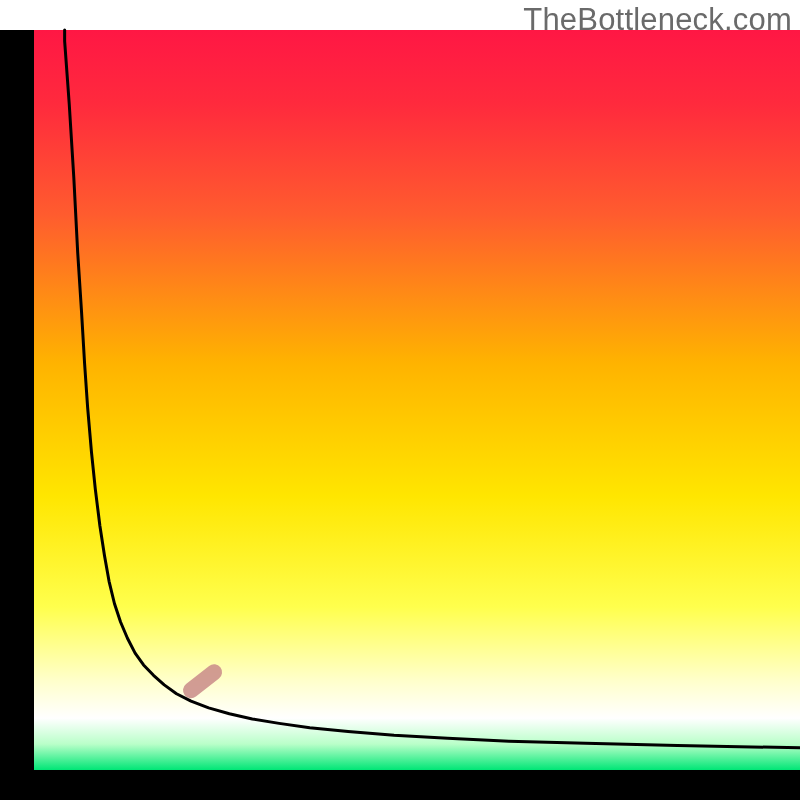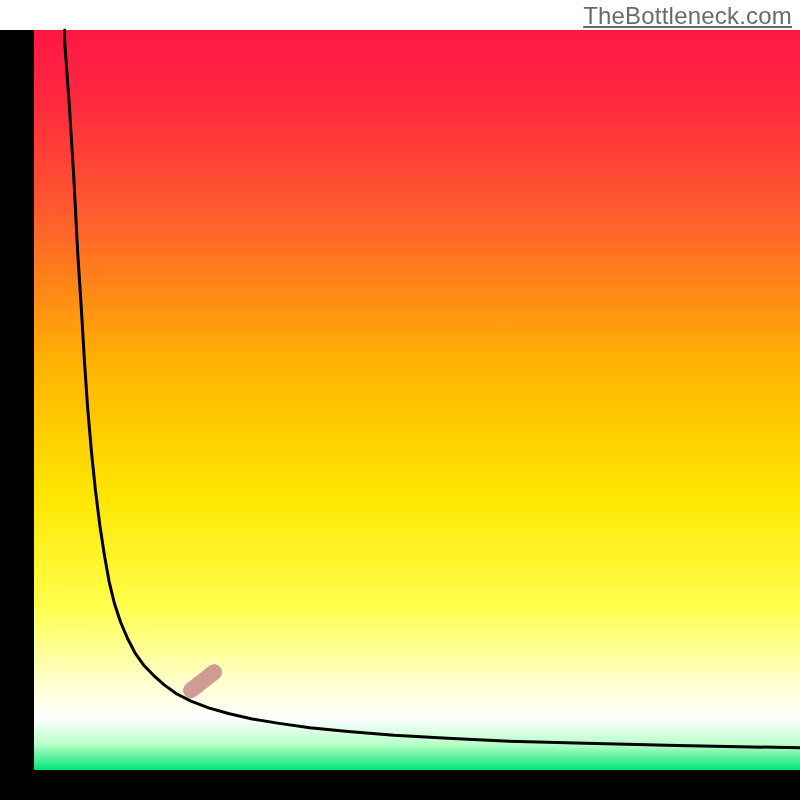--- a/index.html
+++ b/index.html
@@ -13,26 +13,25 @@
   }
   .chart-container {
     position: relative;
     width: 800px;
     height: 800px;
   }
   .watermark {
     position: absolute;
     top: 2px;
     right: 8px;
-    font-size: 24px;
+    font-size: 31px;
     color: #6a6a6a;
     font-weight: 400;
     letter-spacing: 0.2px;
     z-index: 10;
-    text-decoration: underline;
   }
   svg {
     display: block;
   }
 </style>
 </head>
 <body>
 
 <div class="chart-container">
   <div class="watermark">TheBottleneck.com</div>

